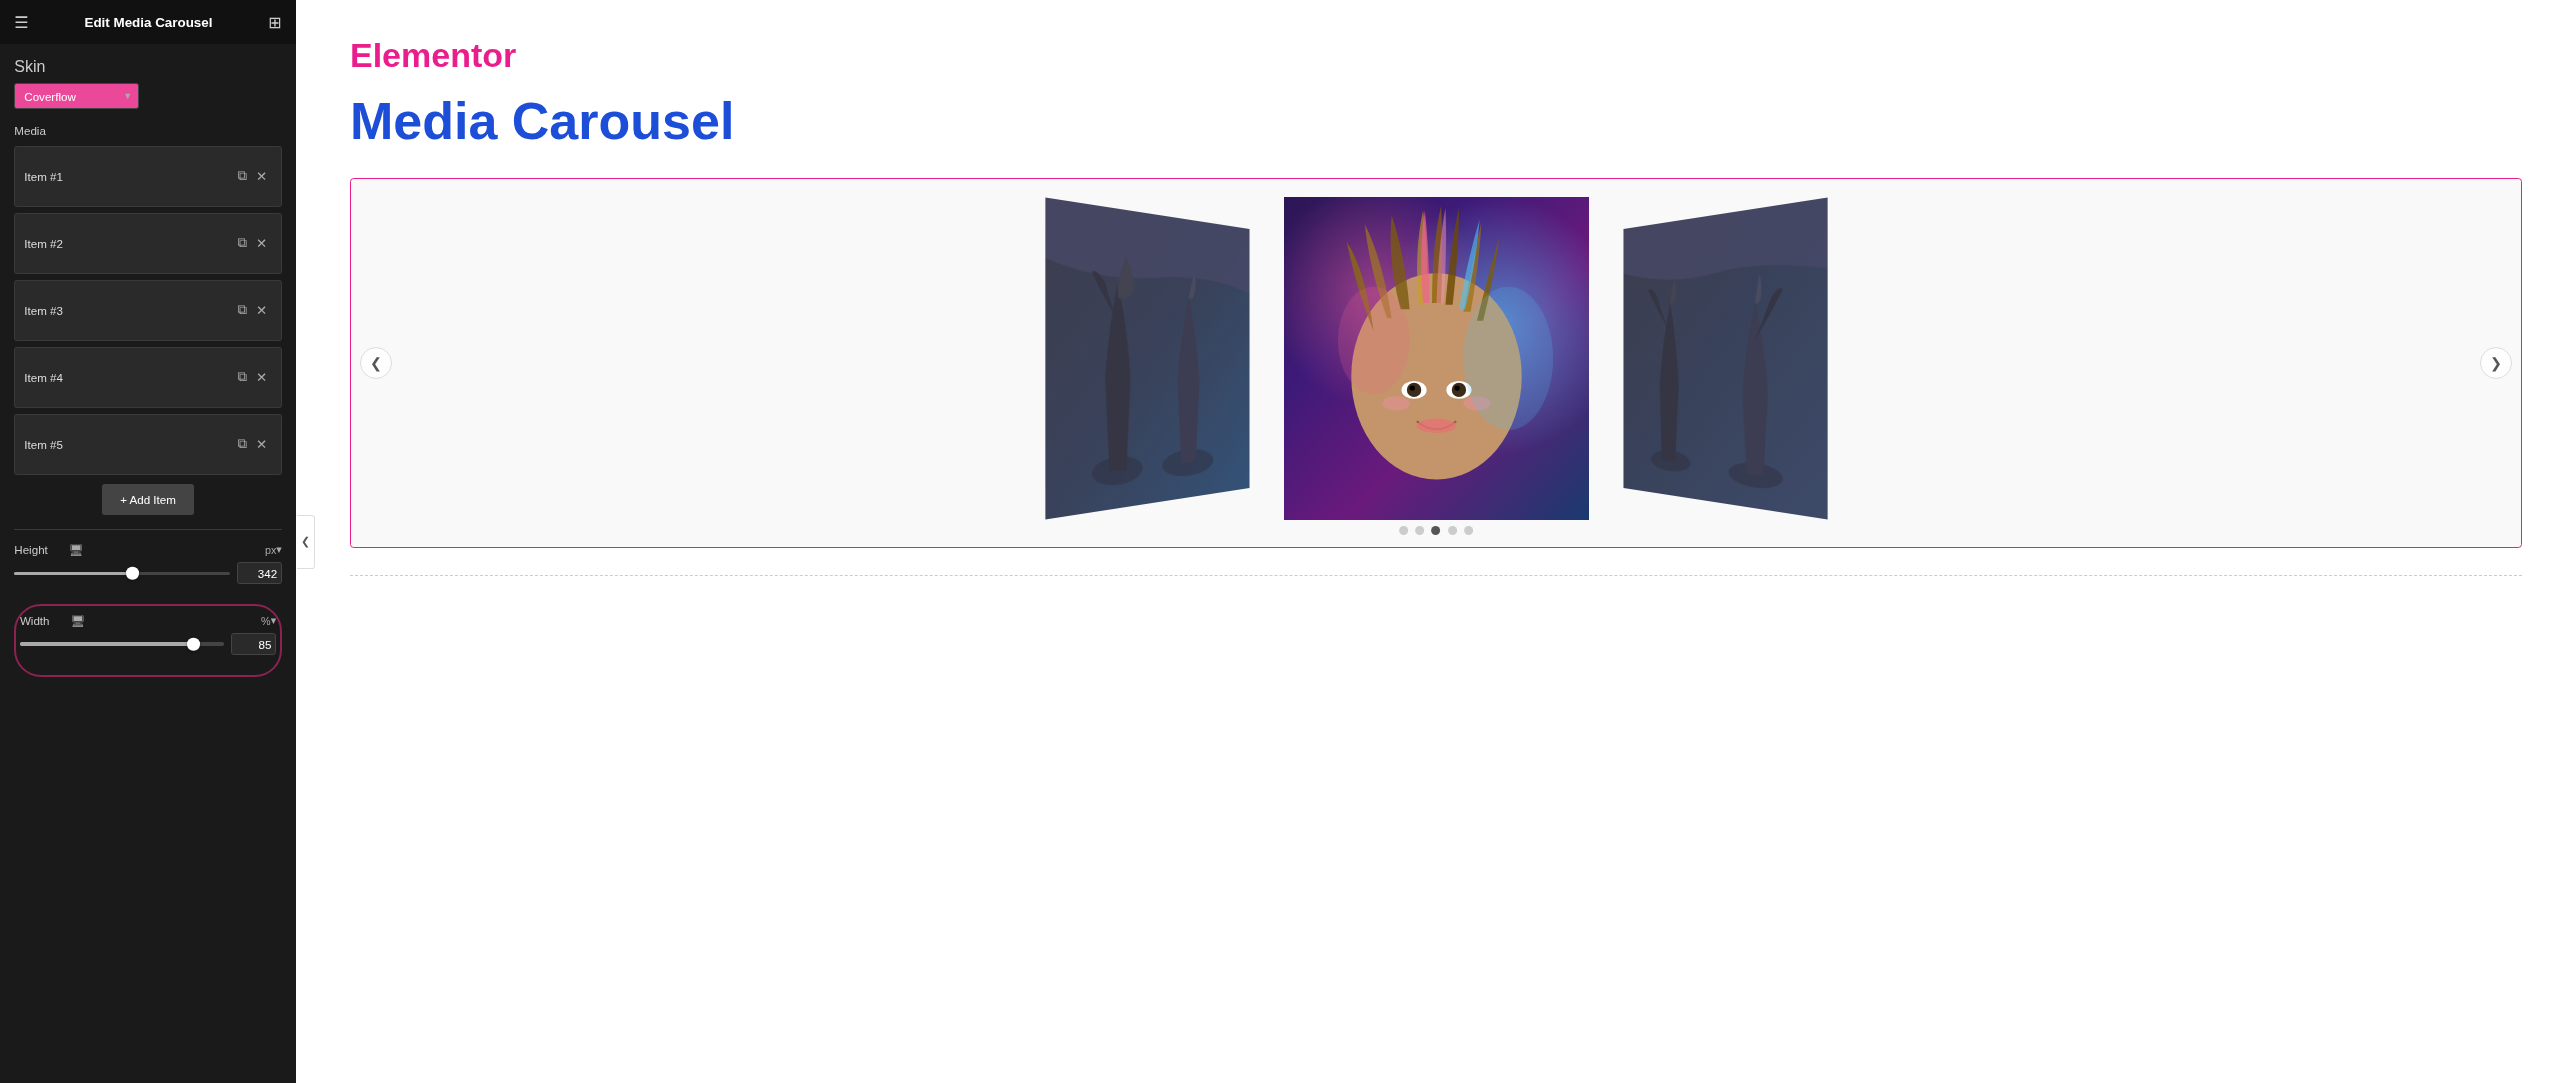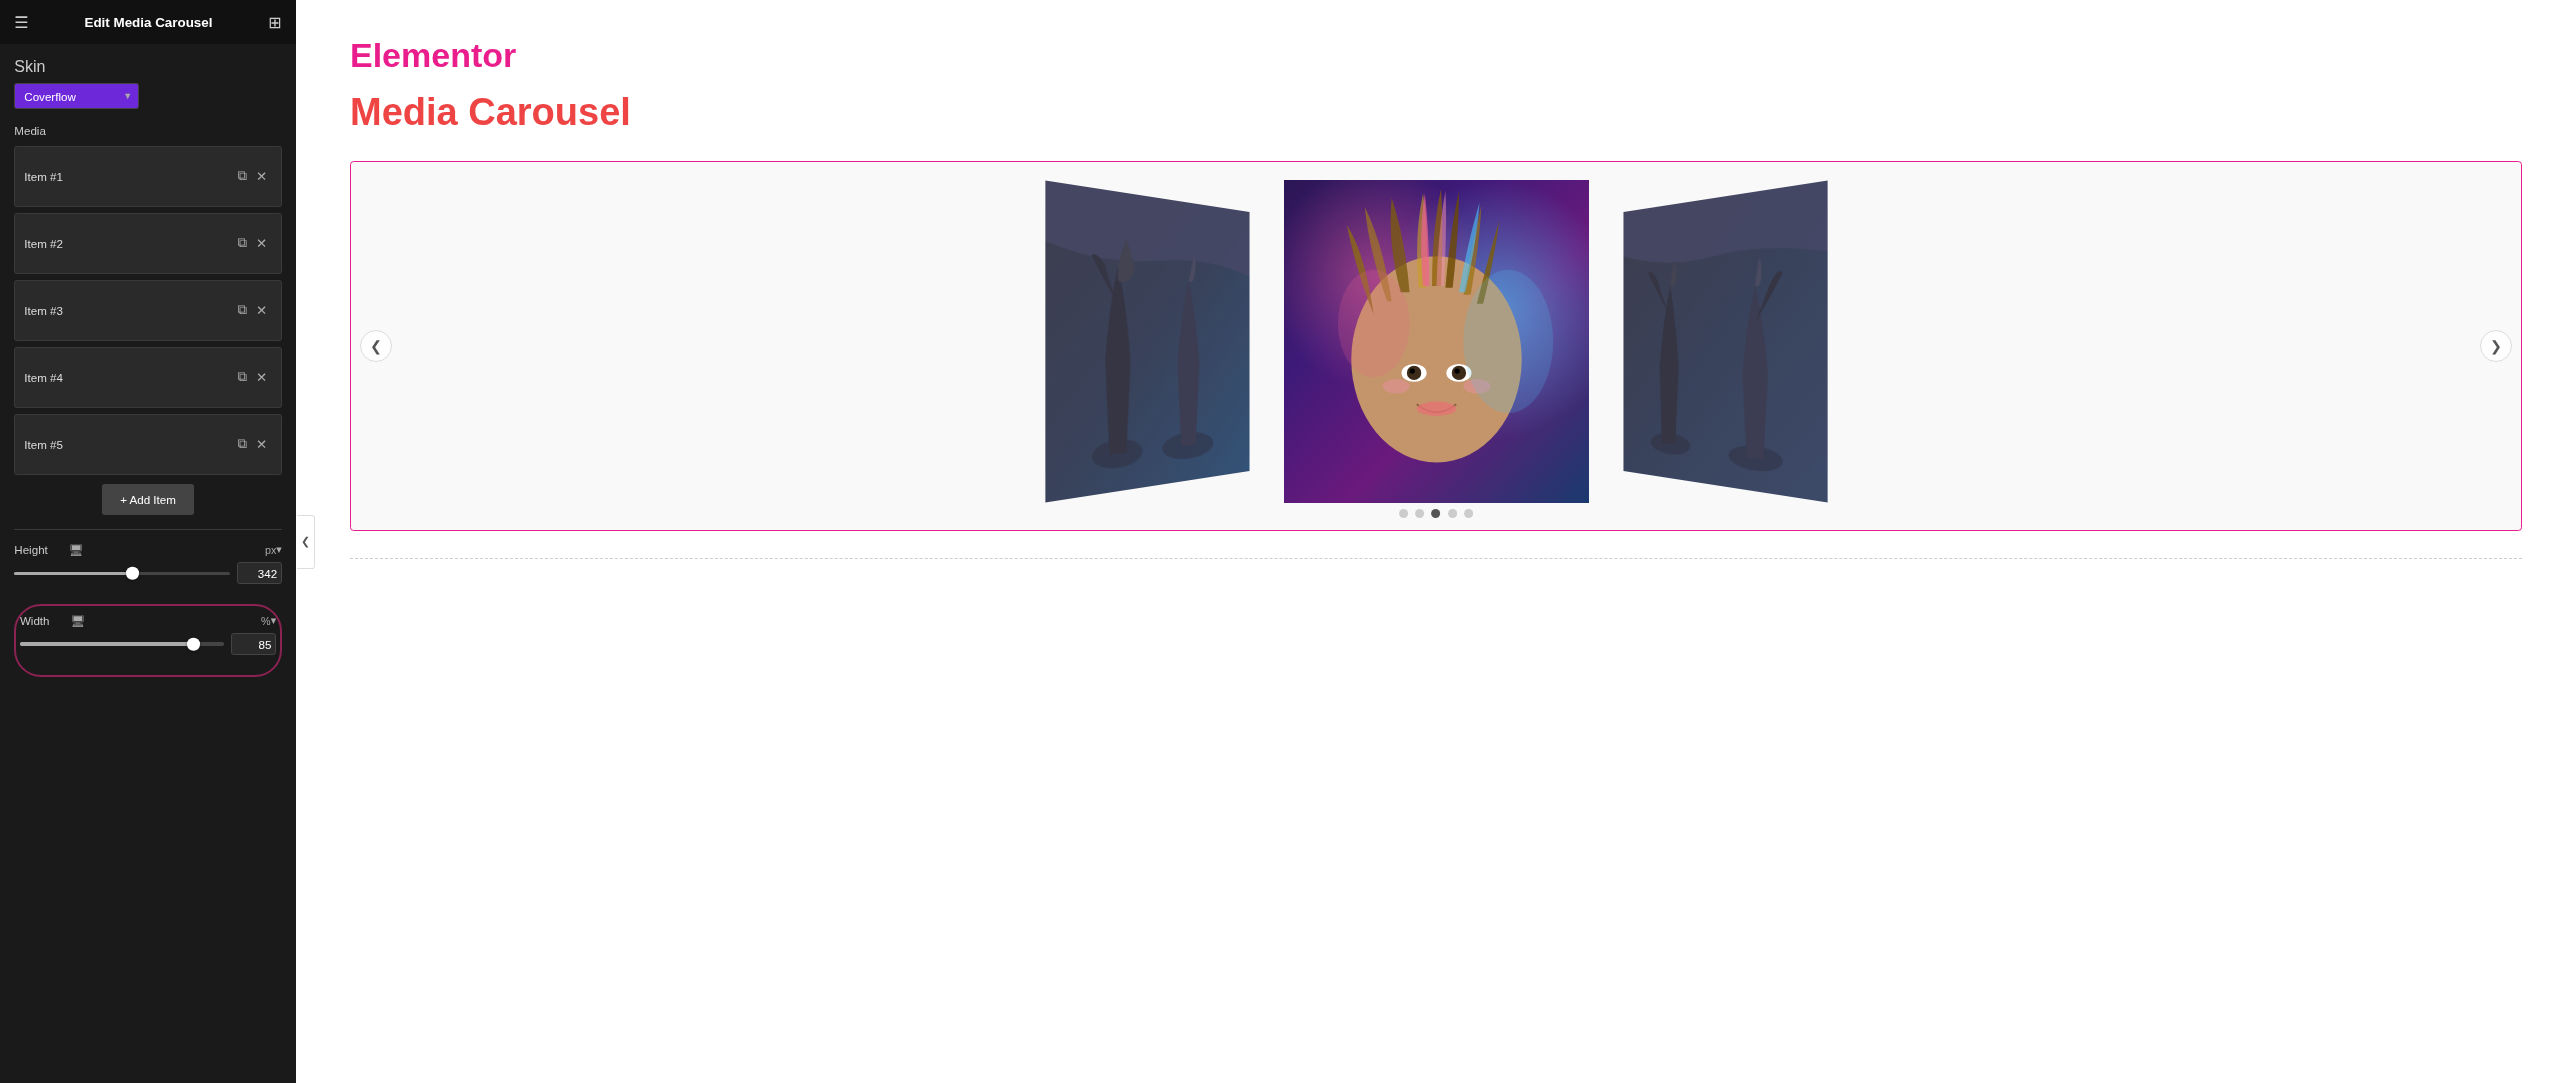--- a/index.html
+++ b/index.html
@@ -54,21 +54,21 @@
     }
 
     .select-wrapper {
       position: relative;
       display: inline-block;
       width: 125px;
     }
 
     .select-wrapper select {
       appearance: none;
-      background: #6d28d9;
+      background: #ec4899;
       color: #fff;
       border: 0.9px solid #444;
       padding: 5.4px 25px 5.4px 9px;
       font-size: 11.6px;
       width: 100%;
       cursor: pointer;
       border-radius: 2.7px;
     }
 
     .select-wrapper::after {
@@ -250,23 +250,23 @@
     }
 
     .page-title-elementor {
       color: #e91e8c;
       font-size: 34px;
       font-weight: 700;
       margin-bottom: 16px;
     }
 
     .section-title {
-      font-size: 38px;
+      font-size: 52px;
       font-weight: 600;
-      color: #ef4444;
+      color: #1d4ed8;
       margin-bottom: 27px;
     }
 
     
     .carousel-container {
       border: 1.8px solid #e91e8c;
       border-radius: 3.6px;
       padding: 18px 9px 27px;
       position: relative;
       background: #f9f9f9;

